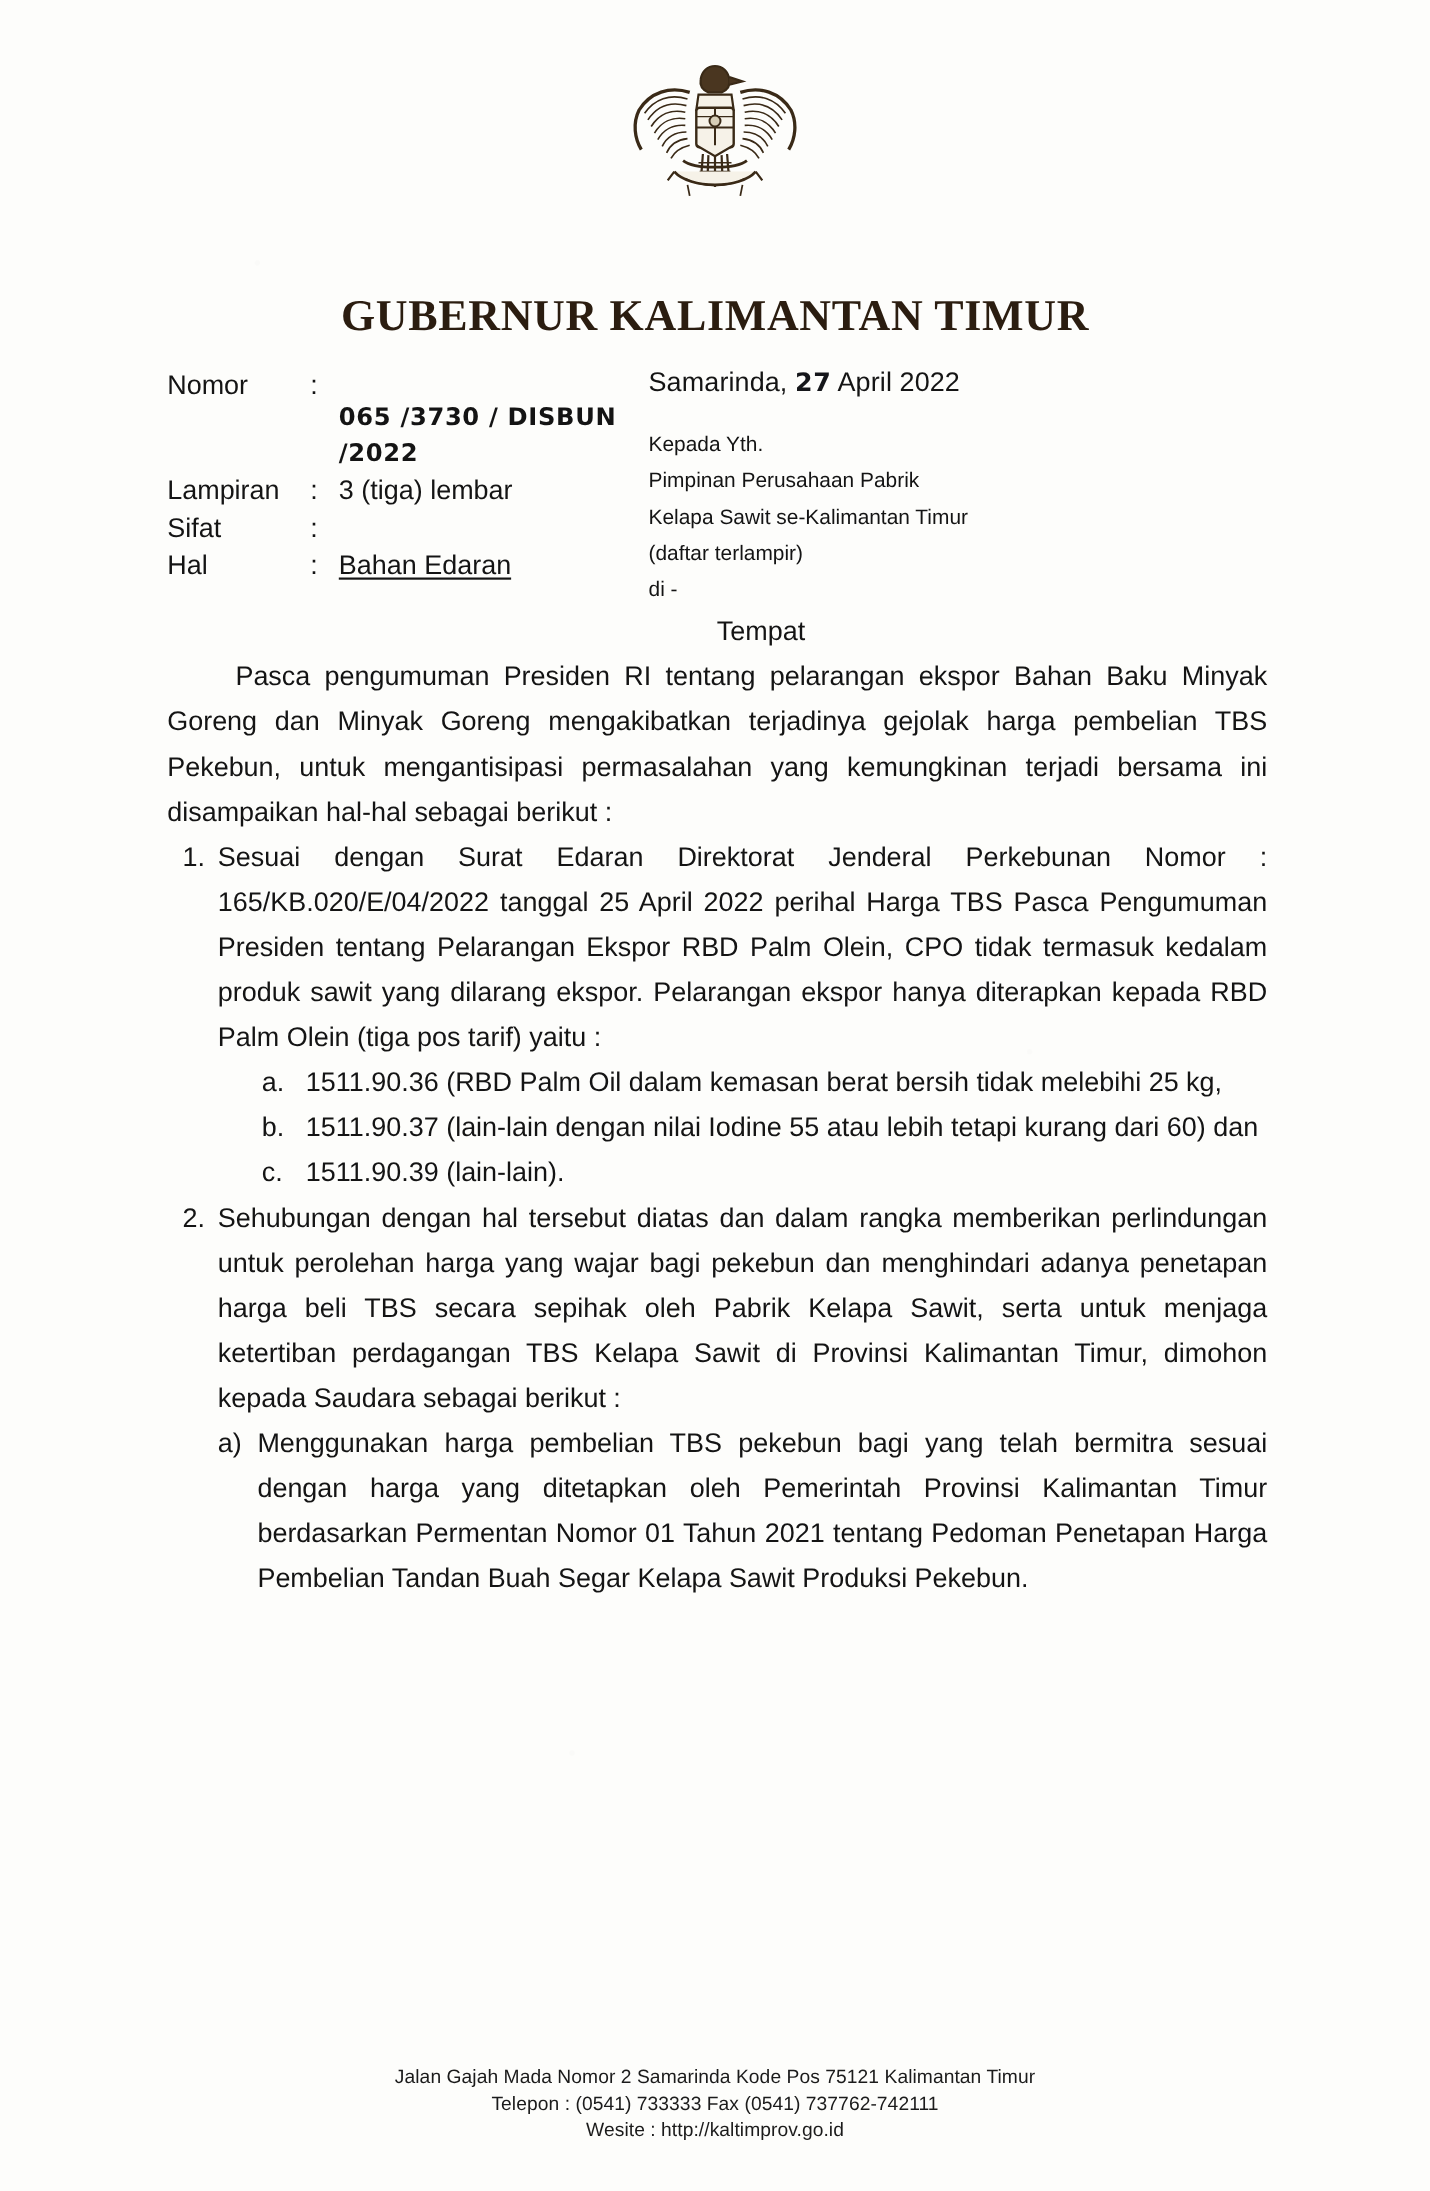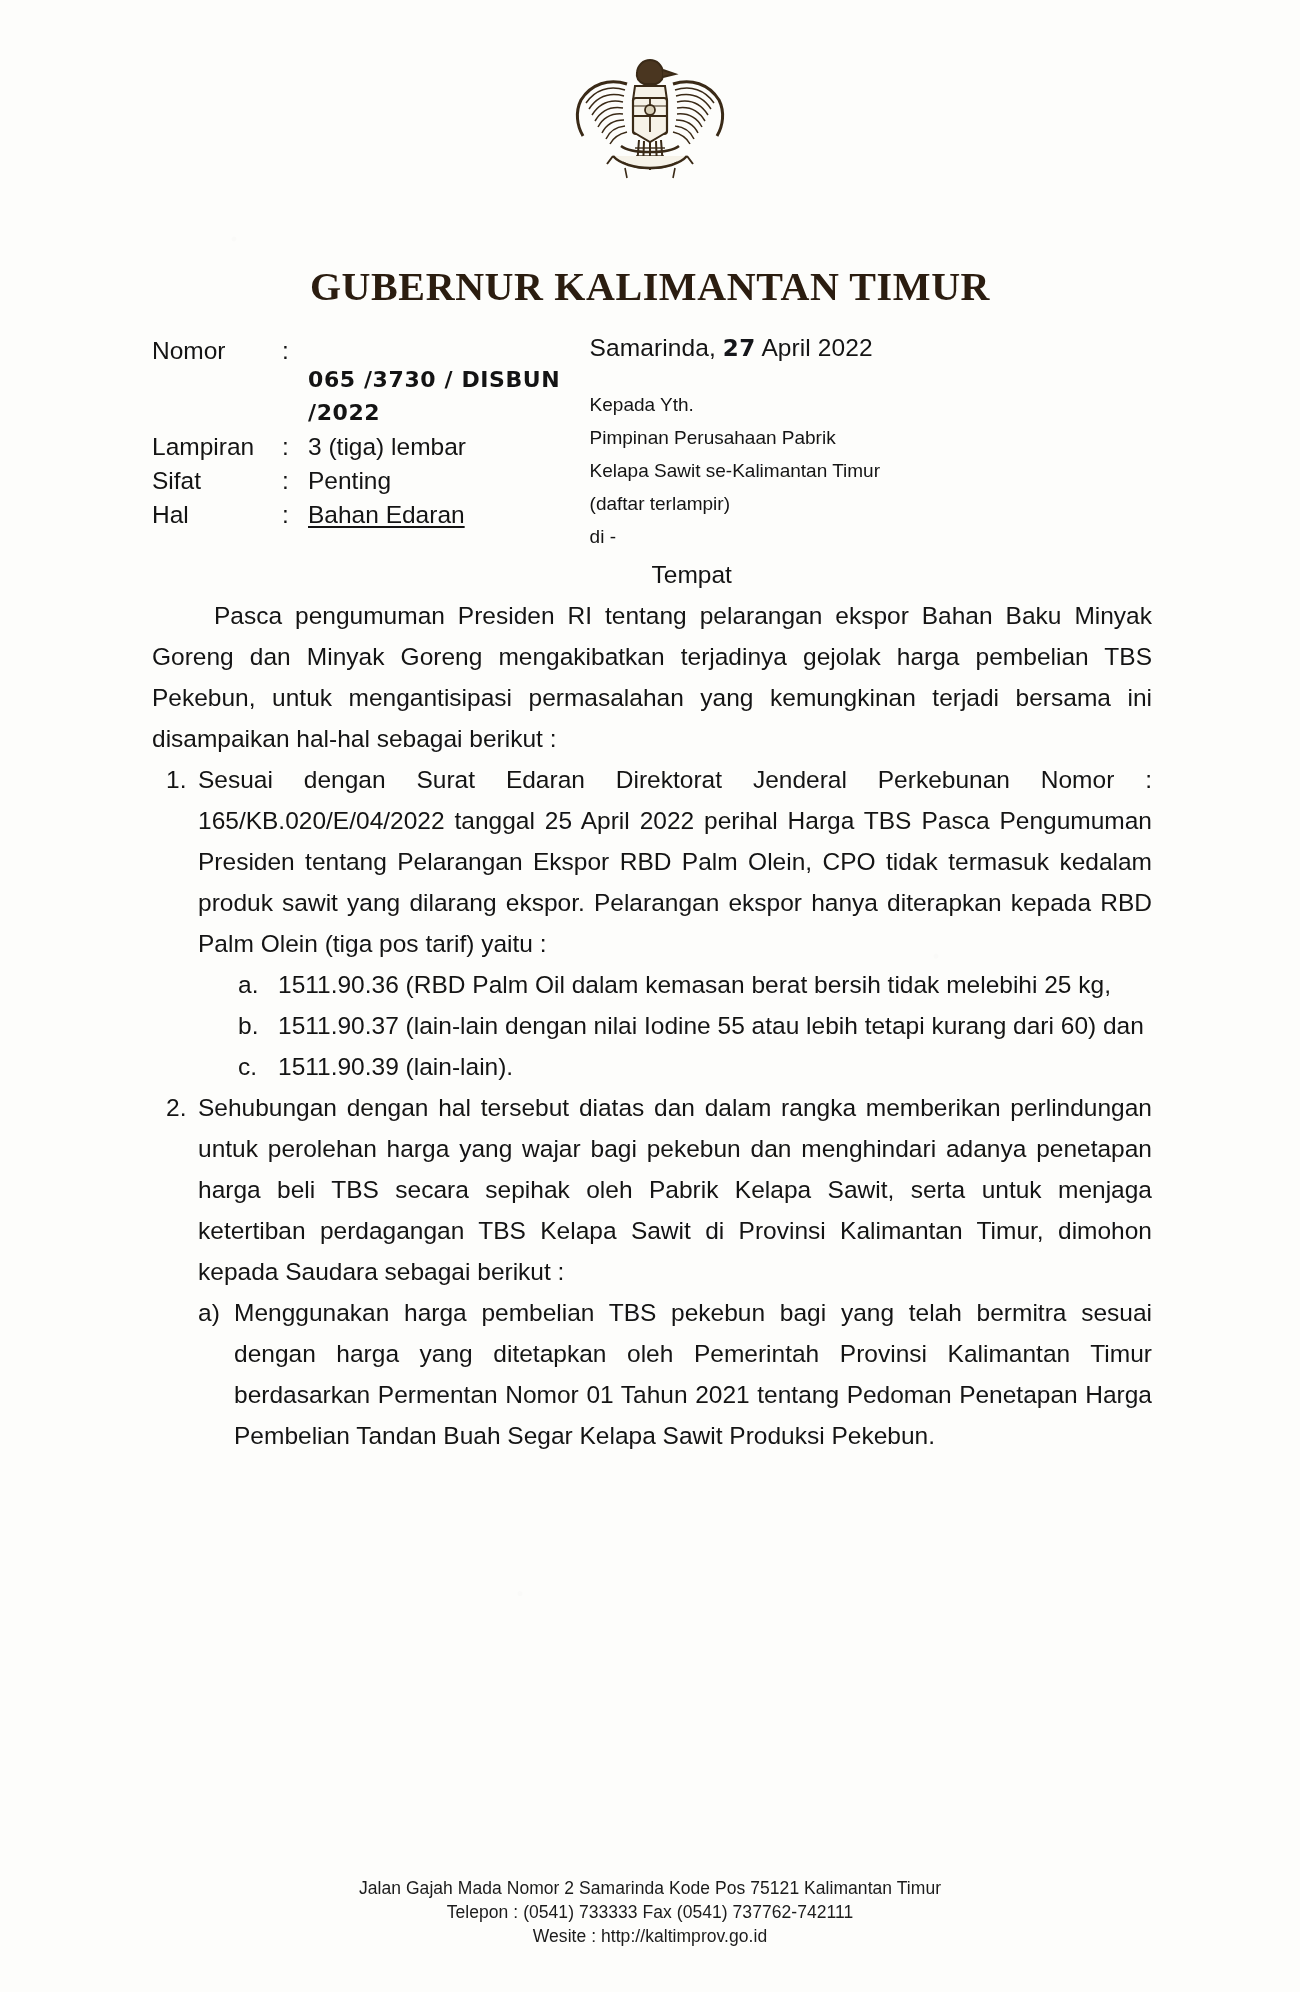--- a/index.html
+++ b/index.html
@@ -277,21 +277,20 @@
 
       <div class="field">
         <span class="field-label">Lampiran</span>
         <span class="field-colon">:</span>
         <span class="field-value">3 (tiga) lembar</span>
       </div>
 
       <div class="field">
         <span class="field-label">Sifat</span>
         <span class="field-colon">:</span>
-        <span class="field-value">Penting</span>
       </div>
 
       <div class="field">
         <span class="field-label">Hal</span>
         <span class="field-colon">:</span>
         <span class="field-value underline">Bahan Edaran</span>
       </div>
 
     </div>
 

